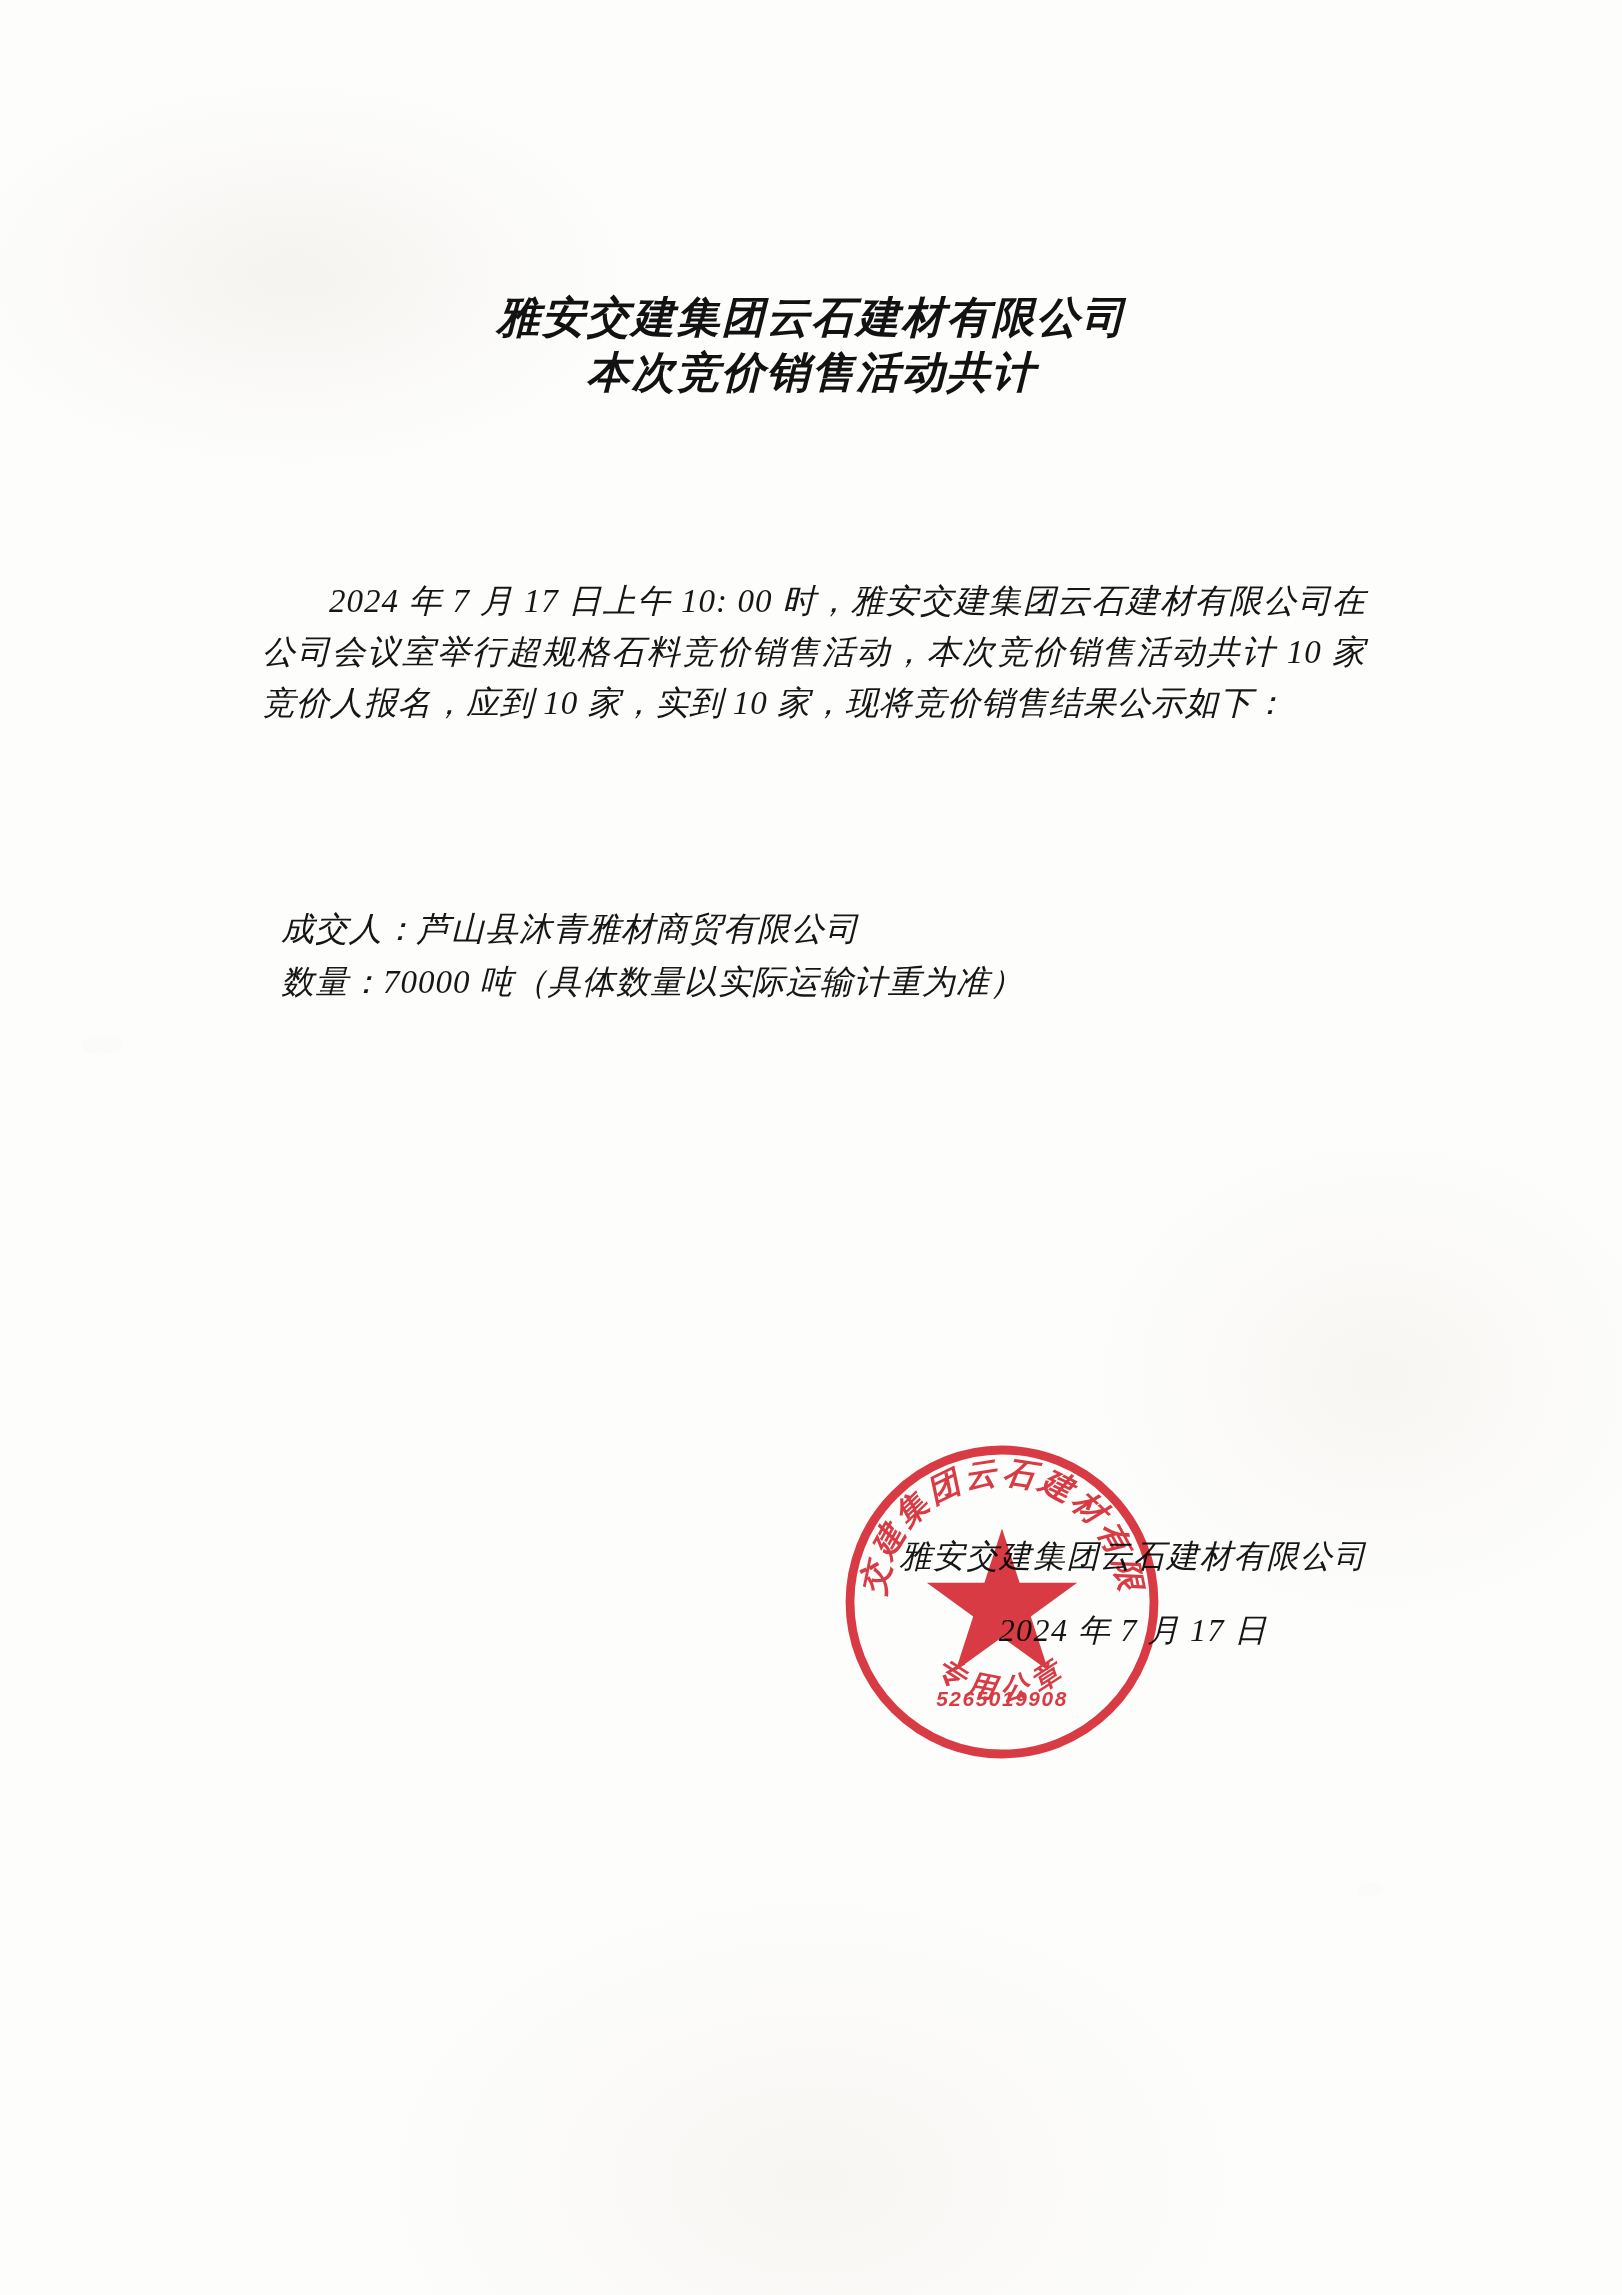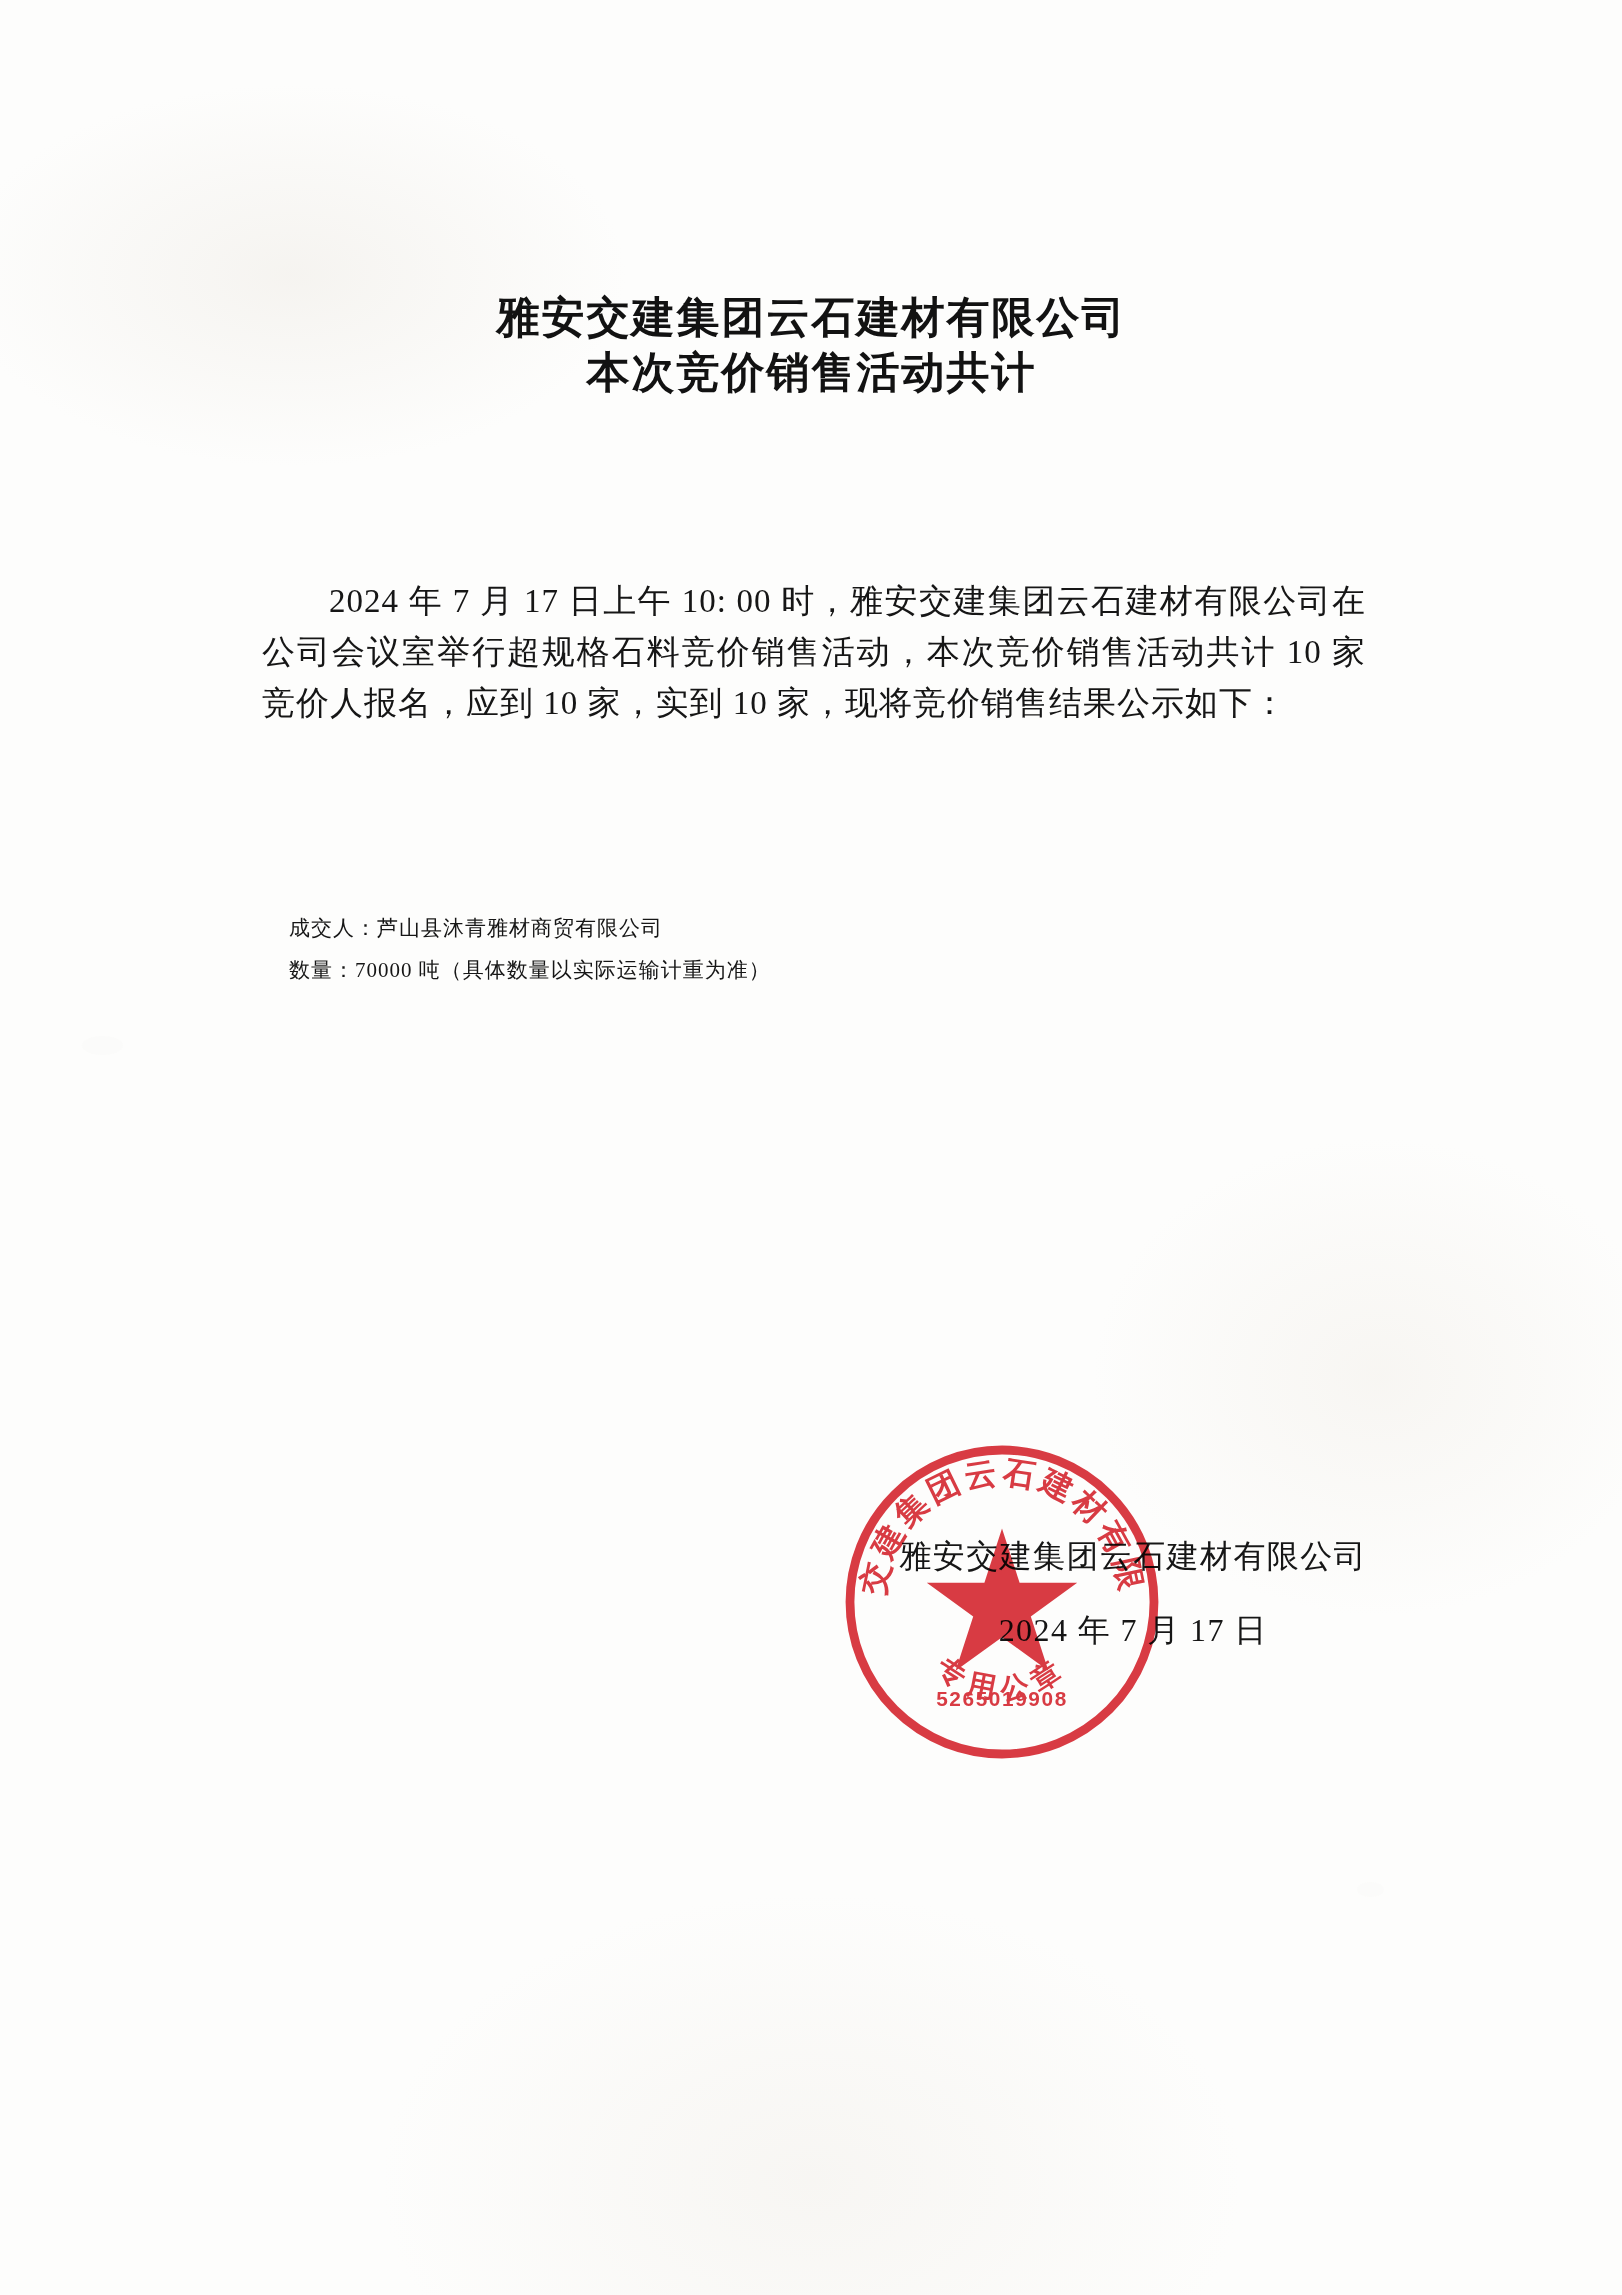--- a/index.html
+++ b/index.html
@@ -9,20 +9,21 @@
   }
   body {
     font-family: "Liberation Serif", "DejaVu Serif", serif;
   }
   .page {
     position: relative;
     width: 1623px;
     height: 2295px;
     background: #fdfdfc;
     overflow: hidden;
+    font-style: italic;
   }
   
   .paper-tint {
     position: absolute;
     inset: 0;
     background:
       radial-gradient(ellipse 477px 273px at 18% 12%, rgba(244,242,238,0.85), rgba(255,255,255,0) 70%),
       radial-gradient(ellipse 409px 341px at 85% 60%, rgba(246,244,240,0.8), rgba(255,255,255,0) 70%),
       radial-gradient(ellipse 614px 409px at 50% 95%, rgba(245,243,239,0.7), rgba(255,255,255,0) 70%);
     pointer-events: none;
@@ -65,26 +66,26 @@
     text-indent: 67px;
     margin: 0 0 6.8px 0;
   }
   .list-block {
     position: absolute;
     left: 262px;
     top: 903px;
     width: 1118px;
   }
   .list-line {
-    font-size: 21px;
+    font-size: 33px;
     line-height: 1.62;
     color: #161616;
     letter-spacing: 1px;
     text-indent: 19px;
-    margin: 8px;
+    margin: 0;
   }
   .signature-block {
     position: absolute;
     right: 256px;
     top: 1531px;
     text-align: center;
     z-index: 2;
   }
   .sign-line {
     font-size: 32px;

